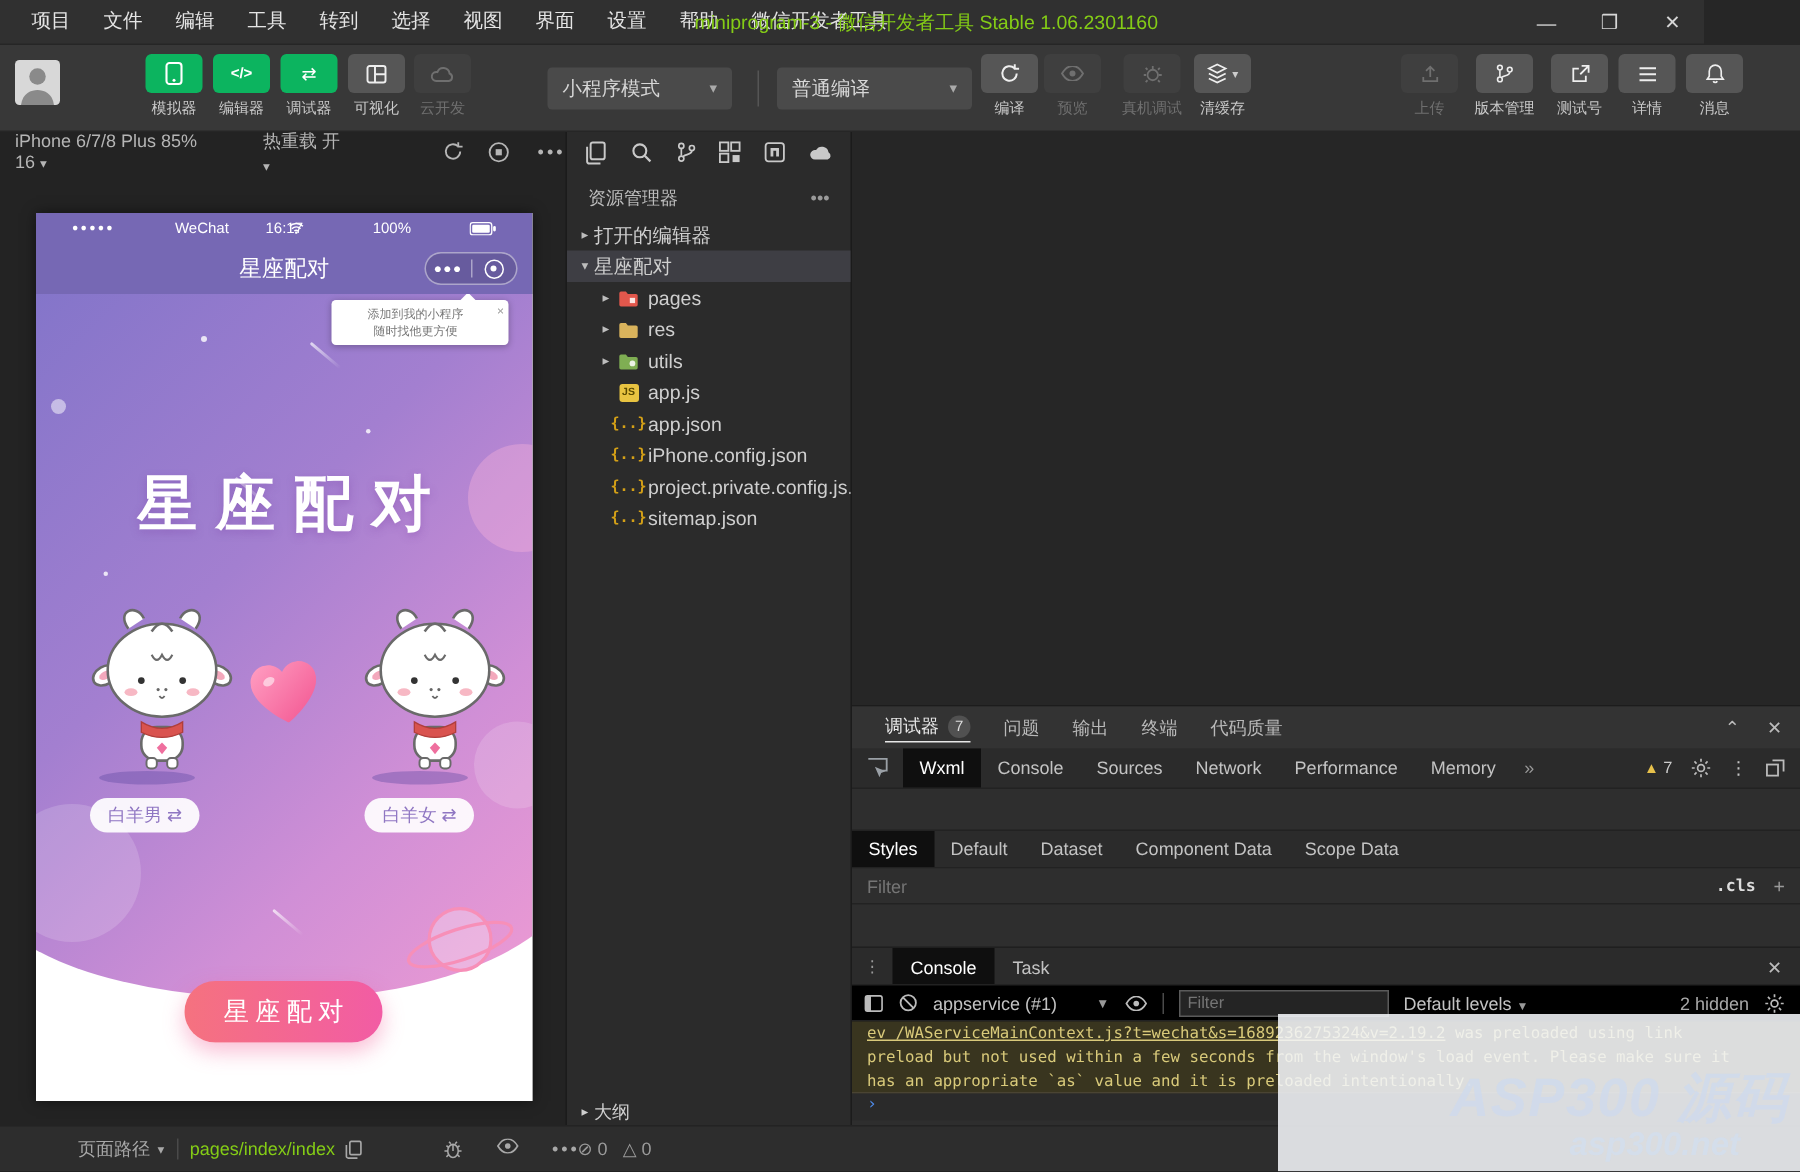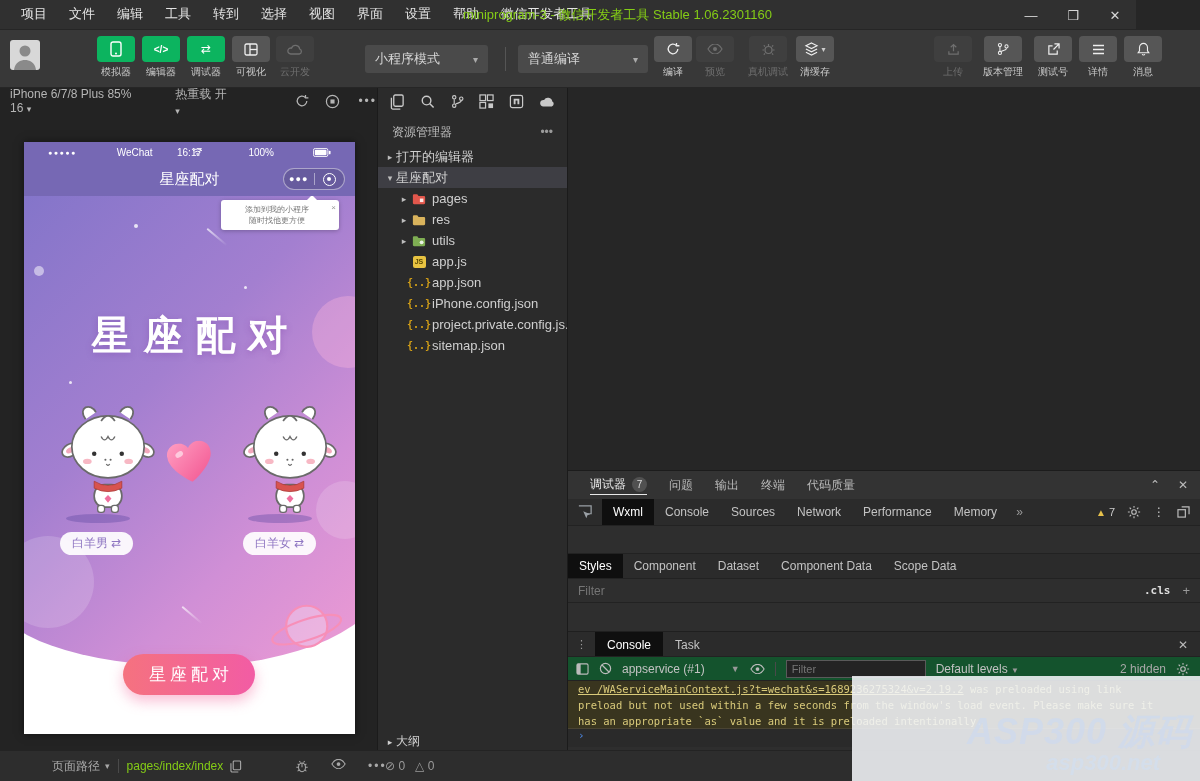--- a/index.html
+++ b/index.html
@@ -125,21 +125,21 @@
   .filter-row .cls{font-family:"DejaVu Sans Mono",monospace;font-size:11px;color:#ddd;margin-right:12px;font-weight:bold;}
   .filter-row .plus{color:#9a9a9a;margin-right:10px;font-size:13px;}
 
   .drawer-head{position:absolute;left:0;top:160px;width:100%;height:25px;background:#2b2b2b;border-top:1px solid #1f1f1f;
                display:flex;align-items:center;font-size:12px;color:#c3c3c3;}
   .drawer-head .dots3{color:#9a9a9a;margin:0 8px 0 8px;font-size:11px;}
   .drawer-tab{padding:0 12px;height:100%;display:flex;align-items:center;}
   .drawer-tab.active{background:#0f0f0f;color:#fff;}
   .drawer-head .x{margin-left:auto;margin-right:12px;color:#bbb;}
 
-  .con-bar{position:absolute;left:0;top:185px;width:100%;height:25px;background:#14532d;border-top:1px solid #222;border-bottom:1px solid #222;
+  .con-bar{position:absolute;left:0;top:185px;width:100%;height:25px;background:#000000;border-top:1px solid #222;border-bottom:1px solid #222;
            display:flex;align-items:center;font-size:12px;color:#c3c3c3;box-sizing:border-box;gap:10px;padding-left:8px;}
   .con-bar .sep{width:1px;height:14px;background:#4a4a4a;}
   .con-filter{width:128px;height:16px;background:#242424;border:1px solid #5a5a5a;color:#ccc;font-size:11px;padding:0 5px;font-family:inherit;outline:none;}
   .con-bar .hid{margin-left:auto;color:#a8a8a8;}
   .con-bar .gear{margin-right:10px;color:#bbb;}
 
   .con-out{position:absolute;left:0;top:210px;width:100%;height:48px;background:#39351f;border-bottom:1px solid #4a4433;
            font-family:"DejaVu Sans Mono",monospace;font-size:10.5px;line-height:16px;color:#d9ca7a;padding:0 0 0 10px;box-sizing:border-box;}
   .con-out .lnk{text-decoration:underline;}
   .prompt{position:absolute;left:0;top:258px;width:100%;height:18px;background:#2a2a2a;color:#4e8ae8;
@@ -644,21 +644,21 @@
             <svg width="13" height="12" viewBox="0 0 14 13">
               <rect x="1" y="4" width="8" height="8" fill="none" stroke="#bbb" stroke-width="1.3"></rect>
               <path d="M5 1h8v8" fill="none" stroke="#bbb" stroke-width="1.3"></path>
             </svg>
           </span>
       </span>
     </div>
 
     <div class="styles-row">
       <span class="dt-tab active">Styles</span>
-      <span class="dt-tab">Component</span>
+      <span class="dt-tab">Default</span>
       <span class="dt-tab">Dataset</span>
       <span class="dt-tab">Component Data</span>
       <span class="dt-tab">Scope Data</span>
     </div>
     <div class="filter-row">
       <input placeholder="Filter" style="">
       <span class="cls">.cls</span>
       <span class="plus">+</span>
     </div>
 

